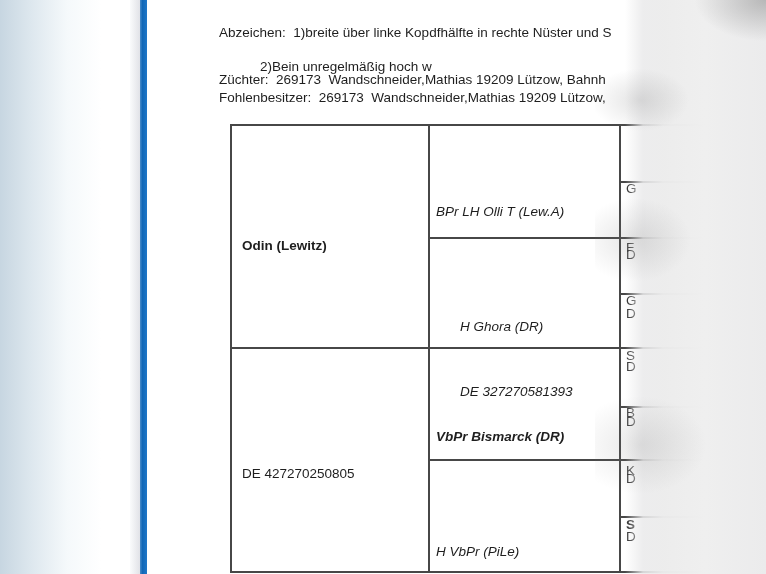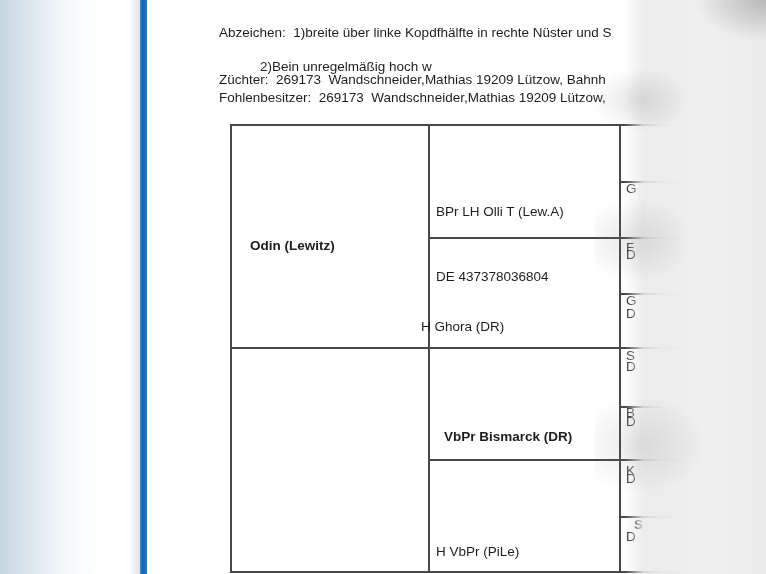--- a/index.html
+++ b/index.html
@@ -4,35 +4,35 @@
 <style>
   html,body{margin:0;padding:0;}
   #stage{
     position:relative; width:766px; height:574px; overflow:hidden;
     background:#ffffff;
     font-family:"Liberation Sans","DejaVu Sans",sans-serif;
     color:#1e1e1e;
   }
   .abs{position:absolute;}
   .txt{position:absolute; white-space:pre; font-size:13.5px; line-height:18px; color:#1e1e1e;}
-  .b{font-weight:bold;margin-left:8px;}
+  .b{font-weight:bold;}
   
   #left-gutter{left:0; top:0; width:140px; height:574px;
     background:linear-gradient(to right,#c7d6e1 0%,#dde7ee 22%,#f5f9fb 48%,#ffffff 72%);}
   #edge-shadow{left:130px; top:0; width:10px; height:574px;
     background:linear-gradient(to right,#fafbfc,#e1e2e7);}
   #edge-bar{left:140px; top:0; width:7px; height:574px;
     background:linear-gradient(to right,#4a8cc9 0%,#1167b6 35%,#1e77c8 100%);}
   #page{left:147px; top:0; width:619px; height:574px; background:#ffffff;}
   
   .line{position:absolute; background:#474747;}
   
   .cell{position:absolute; white-space:pre; font-size:13.5px; color:#1e1e1e;}
   .lh20{line-height:20.5px;}
-  .lh21{line-height:21.5px;}
+  .lh21{line-height:21.5px;font-style:italic;}
   .lh22{line-height:22px;}
   
   #fade{left:595px; top:0; width:171px; height:574px; pointer-events:none;
     background:
       radial-gradient(95px 55px at 100% 0%, rgba(120,120,120,0.45), rgba(120,120,120,0) 75%),
       radial-gradient(70px 45px at 45px 100px, rgba(125,125,125,0.22), rgba(125,125,125,0) 70%),
       radial-gradient(80px 60px at 40px 240px, rgba(125,125,125,0.20), rgba(125,125,125,0) 70%),
       radial-gradient(95px 70px at 45px 445px, rgba(125,125,125,0.18), rgba(125,125,125,0) 70%),
       linear-gradient(to right, rgba(236,236,237,0) 0px, rgba(236,236,237,0) 30px,
         rgba(234,234,235,0.88) 48px, rgba(236,236,236,0.98) 68px,
@@ -65,29 +65,30 @@
   <div class="line" style="left:619px; top:181px; width:147px; height:2px;"></div>
   <div class="line" style="left:619px; top:293px; width:147px; height:2px;"></div>
   <div class="line" style="left:619px; top:406px; width:147px; height:2px;"></div>
   <div class="line" style="left:619px; top:516px; width:147px; height:2px;"></div>
 
   <div class="cell lh20" style="left:242px; top:195px;">
     <div class="b">Odin (Lewitz)</div>
   </div>
 
   <div class="cell lh20" style="left:242px; top:423px;">
+    <div>DE 427270250805</div>
     
   </div>
 
   <div class="cell lh21" style="left:436px; top:158px;">
     <div>BPr LH Olli T (Lew.A)</div>
-    <div>DE 437378036804</div>
   </div>
-  <div class="cell lh21" style="left:421px; top:273px;">
+  <div class="cell lh21" style="left:460px; top:273px;">
     <div>H Ghora (DR)</div>
+    <div>DE 327270581393</div>
   </div>
   <div class="cell lh21" style="left:436px; top:383px;">
     <div class="b">VbPr Bismarck (DR)</div>
   </div>
   <div class="cell lh21" style="left:436px; top:498px;">
     <div>H VbPr (PiLe)</div>
     
   </div>
 
   <div class="cell lh22" style="left:626px; top:134px;">

